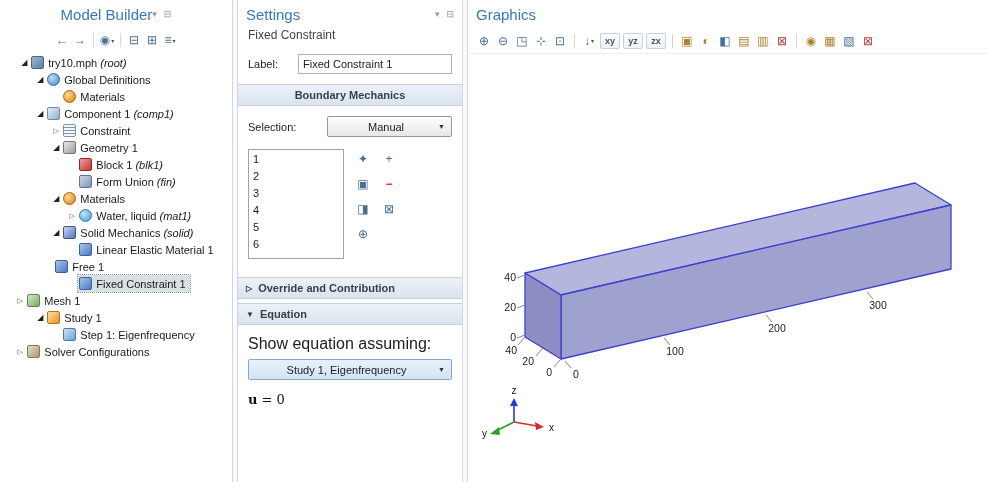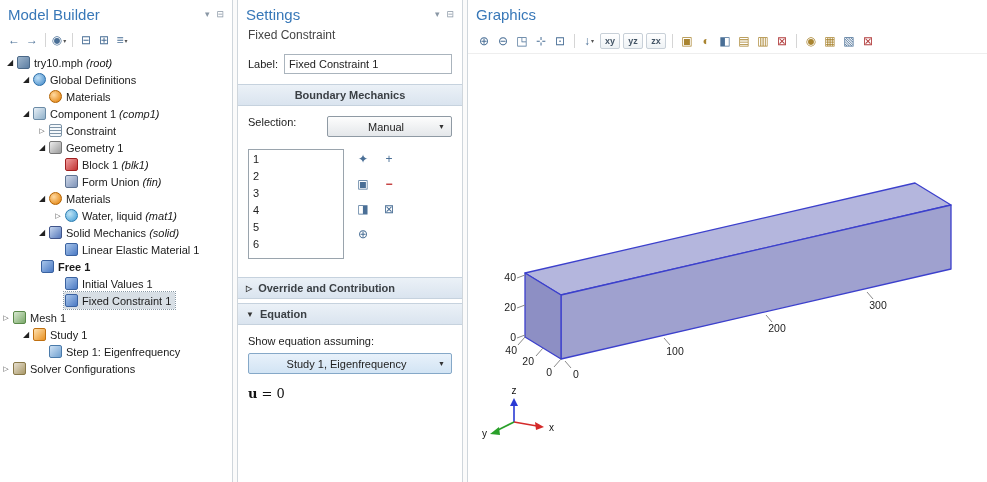--- a/index.html
+++ b/index.html
@@ -7,21 +7,21 @@
   .app { width:987px; height:482px; display:flex; font-family:"Liberation Sans",sans-serif; background:#fff; overflow:hidden; }
 
   .panel { display:flex; flex-direction:column; min-width:0; background:#fff; }
   .panel-header { height:28px; flex:none; display:flex; align-items:center; padding:0 8px; }
   .panel-title { font-size:15px; color:#3878b8; flex:1; white-space:nowrap; }
   .panel-chrome { display:flex; gap:7px; color:#8a97a5; font-size:9px; align-items:center; }
 
   .splitter { width:6px; flex:none; background:#fbfbfb; border-left:1px solid #cfd6dc; border-right:1px solid #cfd6dc; }
 
   
-  .mb { width:232px; flex:none; }
+  .mb { width:232px; flex:none;align-items:center; }
   .mb-toolbar { height:24px; flex:none; display:flex; align-items:center; gap:2px; padding:0 6px; }
   .tb-btn { min-width:16px; height:18px; display:inline-flex; align-items:center; justify-content:center; font-size:12px; color:#4a6f96; border-radius:2px; cursor:default; }
   .tb-btn .dd { font-size:6px; color:#555; margin-left:1px; }
   .tb-sep { width:1px; height:14px; background:#d5d5d5; margin:0 3px; }
   .tree { flex:1; overflow:hidden; padding-top:2px; }
   .tree-row { height:17px; display:flex; align-items:center; font-size:11px; color:#1a1a1a; white-space:nowrap; }
   .expander { width:12px; flex:none; font-size:7px; color:#444; text-align:center; }
   .expander.open { font-size:8px; color:#222; }
   .tree-content { display:flex; align-items:center; height:17px; padding:0 4px 0 1px; }
   .tree-row.selected .tree-content { background:#d8dfe5; outline:1px dotted #8899a5; }
@@ -41,46 +41,46 @@
   .ic-mesh        { background:linear-gradient(135deg,#d8e8d0,#7aa86a); border:1px solid #5a8a4a; }
   .ic-study       { background:linear-gradient(135deg,#ffe2b0,#e89020); border:1px solid #c07010; }
   .ic-step        { background:linear-gradient(135deg,#cfe2f5,#6fa0d0); border:1px solid #4a7aaa; }
   .ic-solver      { background:linear-gradient(135deg,#e8e0d0,#a89868); border:1px solid #887848; }
   .ic-results     { background:linear-gradient(135deg,#ffd9b0,#e07b20); border:1px solid #b05c10; }
 
   
   .settings { width:224px; flex:none; }
   .settings-body { flex:1; overflow:hidden; display:flex; flex-direction:column; }
   .subtitle { font-size:12px; color:#444; padding:0 10px 8px; }
-  .label-row { display:flex; align-items:center; gap:6px; padding:4px 10px 10px; font-size:11px; color:#222; }
+  .label-row { display:flex; align-items:center; gap:20px; padding:4px 10px 10px; font-size:11px; color:#222; }
   .text-input { flex:1; height:20px; border:1px solid #aab4bd; font-size:11px; padding:0 4px; font-family:inherit; color:#222; background:#fff; }
   .section-bar { height:22px; flex:none; background:linear-gradient(#ebf1f7,#dae4ef); border-top:1px solid #c6d2de; border-bottom:1px solid #c6d2de; display:flex; align-items:center; font-size:11px; font-weight:bold; color:#3a3f44; }
   .section-bar.center { justify-content:center; }
   .section-bar.collapsible { padding-left:8px; gap:6px; }
   .mt8 { margin-top:8px; } .mt4 { margin-top:4px; }
   .tri { font-size:8px; color:#333; }
-  .sel-row { display:flex; padding:10px 10px 4px; font-size:11px; color:#222;gap:17px; }
+  .sel-row { display:flex; align-items:center; padding:10px 10px 4px; font-size:11px; color:#222;gap:17px; }
   .sel-row .lab { width:62px; flex:none; }
   .dropdown { flex:1; height:21px; background:linear-gradient(#fdfdfd,#e4e7ea); border:1px solid #8f9aa4; border-radius:2px; display:flex; align-items:center; font-size:11px; color:#222; padding:0 6px; cursor:default; }
   .dropdown .val { flex:1; text-align:center; white-space:nowrap; overflow:hidden; }
   .dd-arrow { font-size:7px; color:#333; }
   .dropdown.study { background:linear-gradient(#e8f1fa,#d2e4f4); border-color:#85a8c8; margin:0 10px; flex:none; display:flex; width:204px; }
   .boundary-area { display:flex; padding:8px 6px 10px 10px; gap:10px; flex:none; }
   .active-col { width:36px; flex:none; display:flex; flex-direction:column; align-items:flex-start; }
   .on-btn { width:30px; height:22px; border:1px solid #5a96d0; background:#dcebf8; display:flex; align-items:center; justify-content:center; gap:2px; border-radius:2px; box-shadow:inset 0 0 0 1px #fff; }
   .on-chip { font-size:7px; font-weight:bold; color:#0a8a0a; background:#effaef; border:1px solid #8abf8a; padding:0 1px; border-radius:1px; }
   .on-knob { width:6px; height:10px; background:linear-gradient(#f8f8f8,#c8c8c8); border:1px solid #999; }
   .active-label { font-size:11px; color:#222; margin-top:6px; }
   .sel-list { width:96px; height:110px; border:1px solid #9aa4ad; background:#fff; font-size:11px; color:#222; padding:1px 0; overflow:hidden; flex:none; }
   .sel-item { height:17px; line-height:17px; padding-left:4px; }
   .icon-cols { display:flex; gap:8px; padding-top:2px; }
   .icon-col { display:flex; flex-direction:column; gap:9px; align-items:center; }
   .icon-btn { width:18px; height:16px; display:flex; align-items:center; justify-content:center; font-size:12px; color:#4a6f96; }
   .icon-btn.red { color:#c03030; font-weight:bold; }
-  .show-eq { font-size:11px; color:#222; padding:10px 10px 6px; }
+  .show-eq { font-size:16px; color:#222; padding:10px 10px 6px; }
   .equation { padding:12px 10px; font-family:"DejaVu Serif",serif; font-size:13px; color:#111; }
   .eq-lhs { font-weight:bold; }
 
   
   .graphics { flex:1; }
   .gfx-toolbar { height:26px; flex:none; display:flex; align-items:center; gap:3px; padding:0 8px; border-bottom:1px solid #eee; }
   .tb-btn.axis { font-size:9px; font-weight:bold; color:#456; border:1px solid #c8d0d8; background:linear-gradient(#fff,#eef2f5); padding:0 3px; height:16px; min-width:20px; }
   .tb-btn.warm { color:#a98430; }
   .tb-btn.red { color:#b34040; }
   .canvas { flex:1; position:relative; background:#fff; }
@@ -189,32 +189,25 @@
             <span class="tree-label">Solid Mechanics<i> (solid)</i></span>
           </span>
         </div>
         <div class="tree-row" style="padding-left: 52px;">
           <span class="expander"></span>
           <span class="tree-content">
             <span class="ic ic-elastic"></span>
             <span class="tree-label">Linear Elastic Material 1</span>
           </span>
         </div>
-        <div class="tree-row" style="padding-left: 28px; font-weight: bold;">
+        <div class="tree-row" style="padding-left: 28px;">
           <span class="expander"></span>
           <span class="tree-content">
             <span class="ic ic-free"></span>
             <span class="tree-label">Free 1</span>
-          </span>
-        </div>
-        <div class="tree-row" style="padding-left: 52px;">
-          <span class="expander"></span>
-          <span class="tree-content">
-            <span class="ic ic-initial"></span>
-            <span class="tree-label">Initial Values 1</span>
           </span>
         </div>
         <div class="tree-row selected" style="padding-left: 52px;">
           <span class="expander"></span>
           <span class="tree-content">
             <span class="ic ic-fixed"></span>
             <span class="tree-label">Fixed Constraint 1</span>
           </span>
         </div>
         <div class="tree-row" style="">

